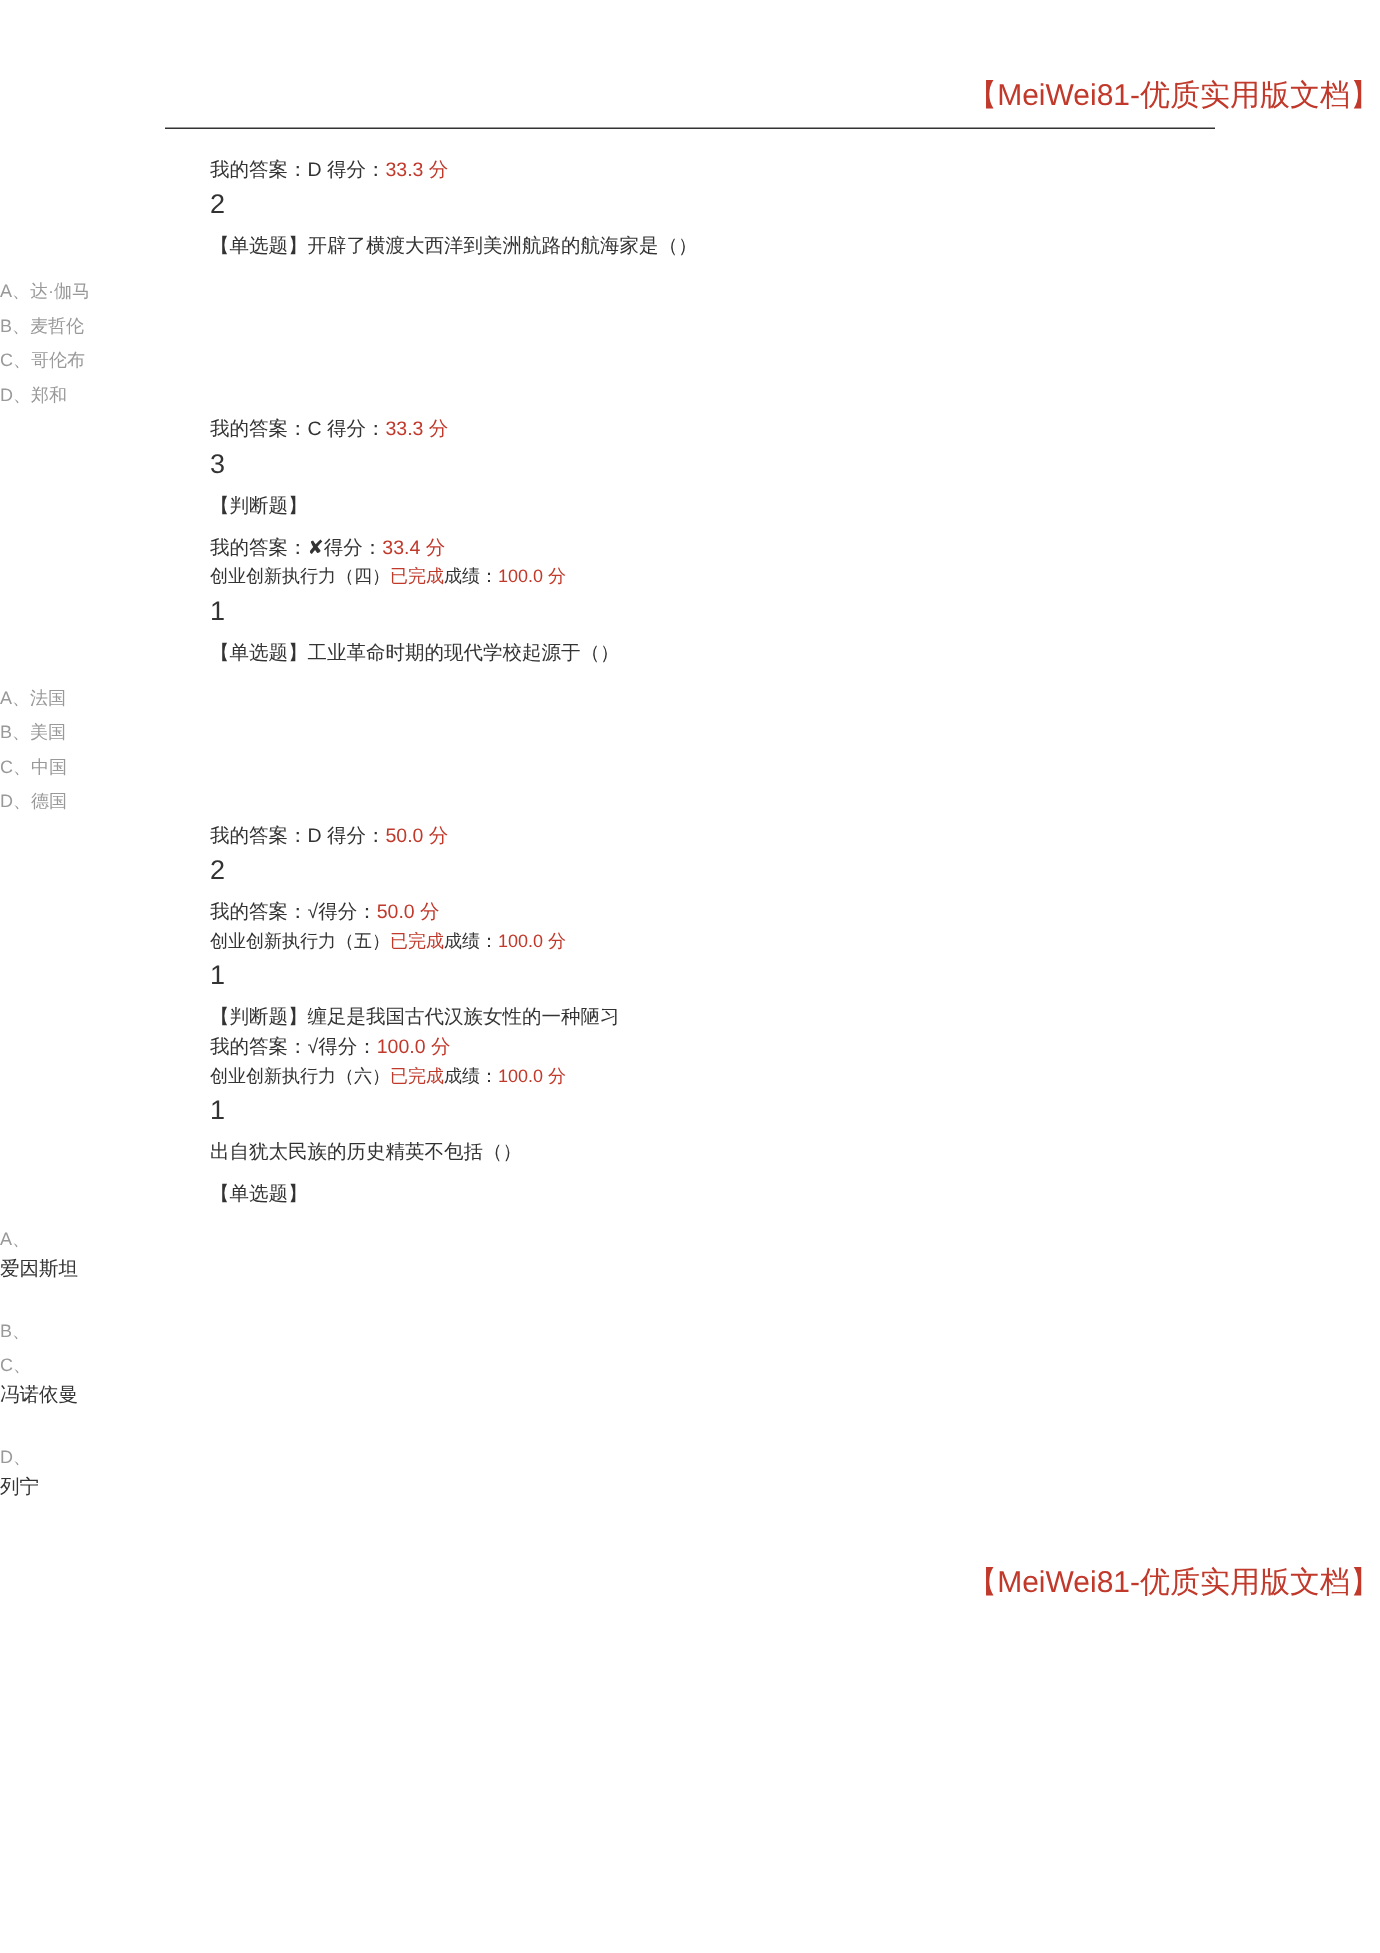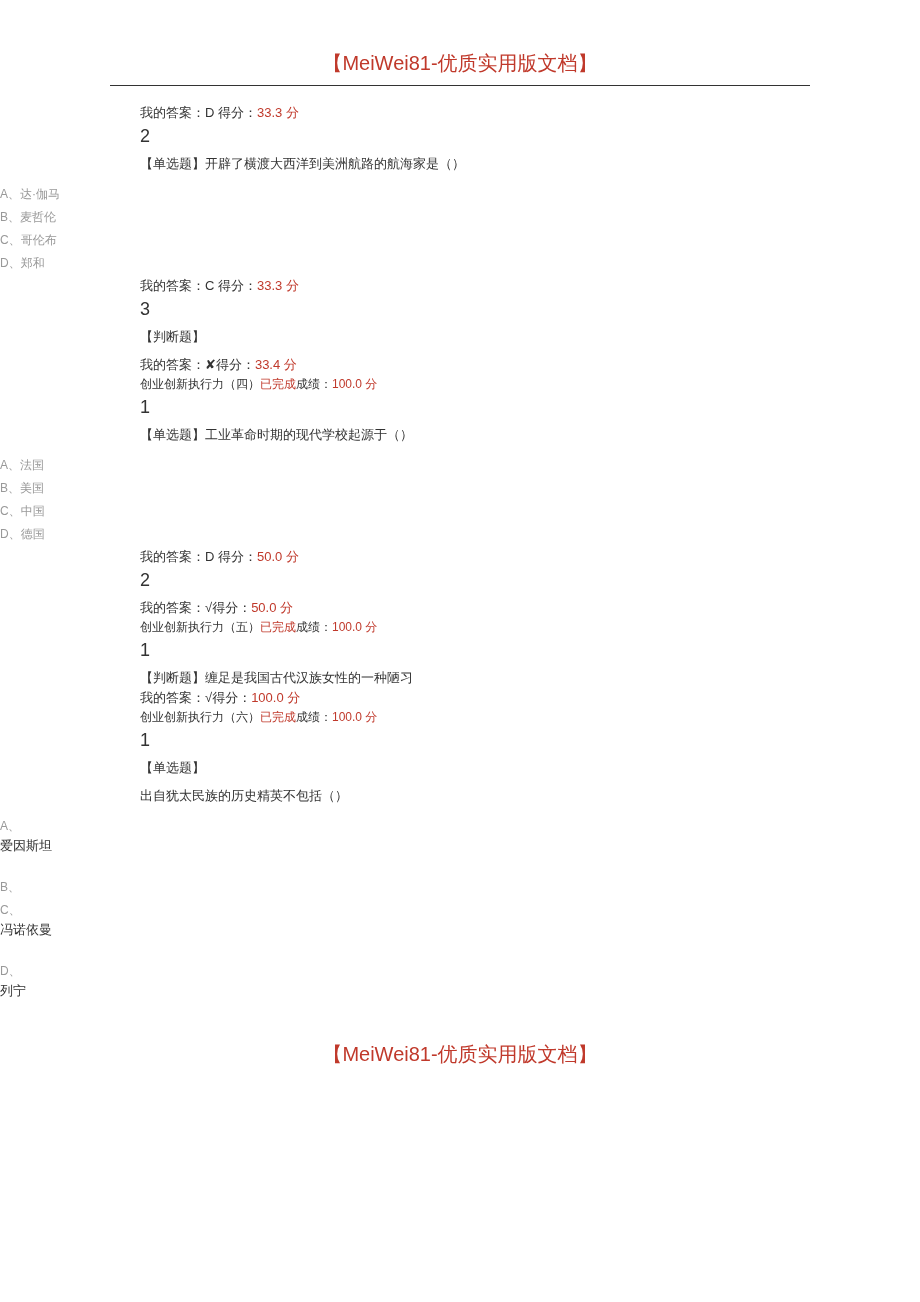--- a/index.html
+++ b/index.html
@@ -8,21 +8,21 @@
     background: #fff;
     font-family: "Microsoft YaHei", SimSun, Arial, sans-serif;
     font-size: 13px;
     color: #333;
     width: 920px;
   }
   .page {
     padding: 50px 0 40px 0;
   }
   .header-title, .footer-title {
-    text-align: center;
+    text-align: right;
     color: #c0392b;
     font-size: 20px;
     margin-bottom: 8px;
   }
   .header-title { border:none; }
   .header-line {
     border-bottom: 1px solid #333;
     margin: 0 110px 18px 110px;
   }
   .content {
@@ -131,22 +131,22 @@
     <div class="q-num">1</div>
     <div class="q-text block">【判断题】缠足是我国古代汉族女性的一种陋习</div>
     <div class="answer-line">
       <span>我的答案：√得分：</span><span class="red">100.0 分</span>
     </div>
 
     <div class="section-line">
       <span>创业创新执行力（六）</span><span class="red">已完成</span><span>成绩：</span><span class="red">100.0 分</span>
     </div>
     <div class="q-num">1</div>
+    <div class="q-text">出自犹太民族的历史精英不包括（）</div>
     <div class="q-text">【单选题】</div>
-    <div class="q-text">出自犹太民族的历史精英不包括（）</div>
   </div>
 
   <ul class="bullet-list content">
     <li>
       <span>A、</span>
       <div class="opt-text-indent">爱因斯坦</div>
     </li>
     <li>
       <span>B、</span>
     </li>

